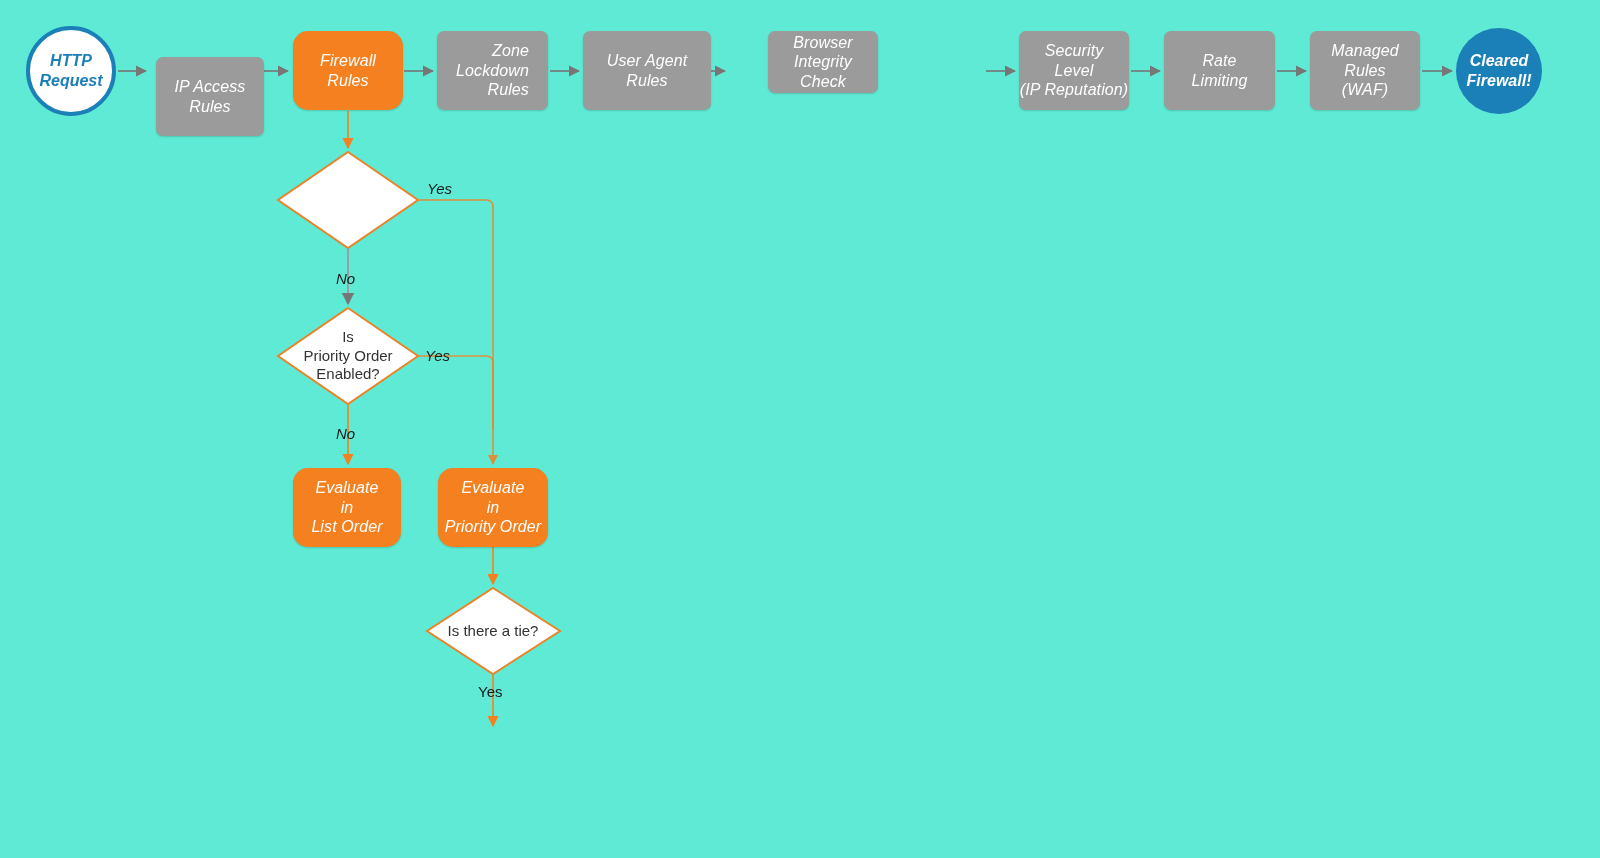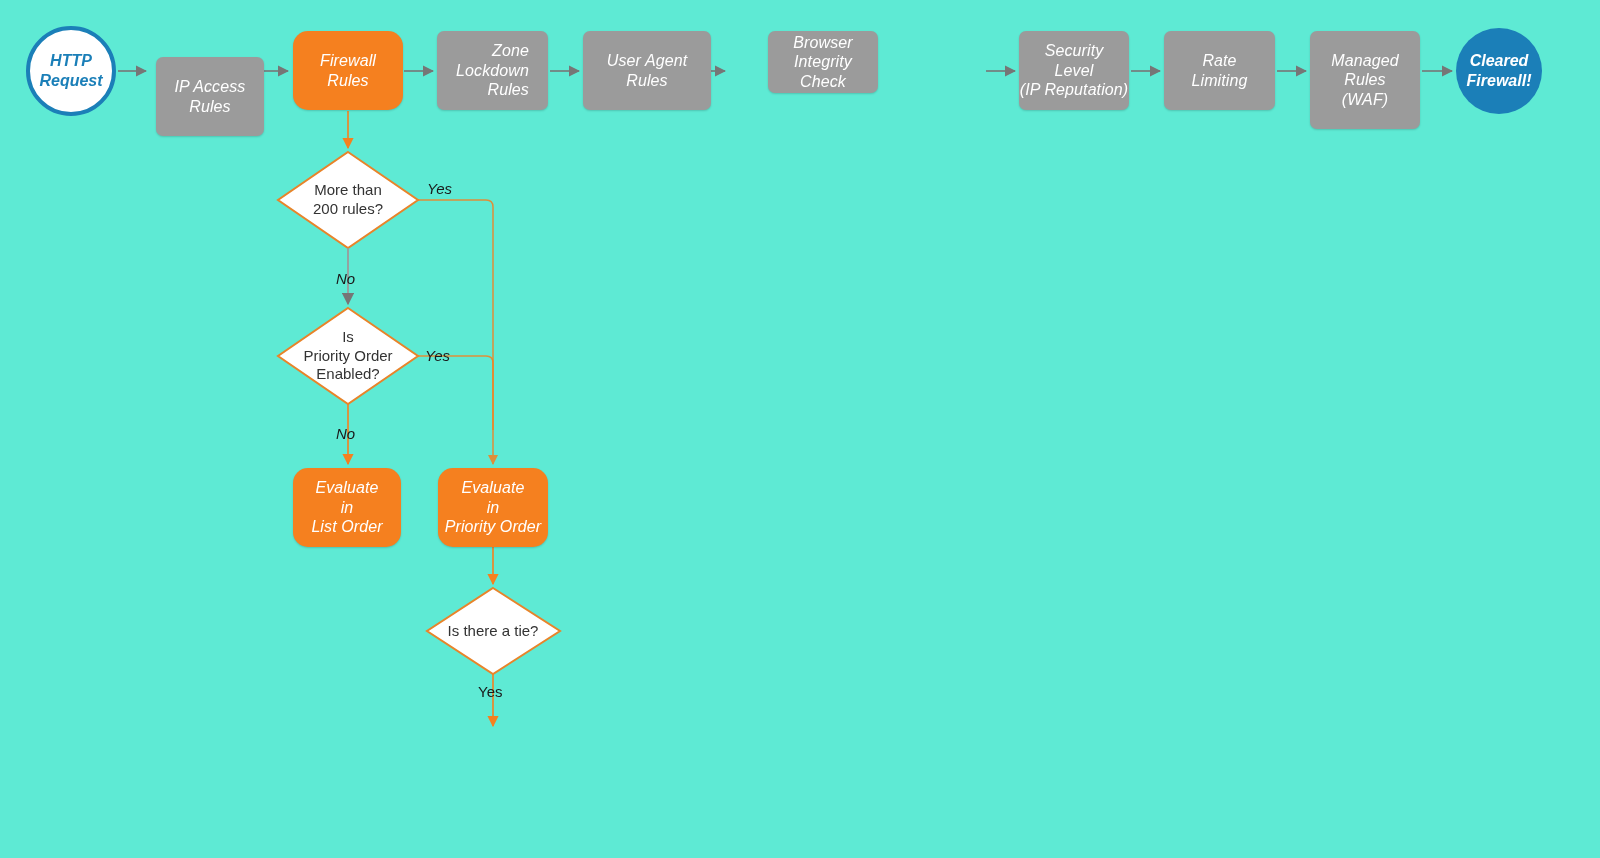--- a/index.html
+++ b/index.html
@@ -171,29 +171,27 @@
 Check</div>
 
 
   <div class="node proc" style="left:1019px; top:31px; width:110px; height:79px;">Security
 Level
 (IP Reputation)</div>
 
   <div class="node proc" style="left:1164px; top:31px; width:111px; height:79px;">Rate
 Limiting</div>
 
-  <div class="node proc" style="left:1310px; top:31px; width:110px; height:98px;">Managed
+  <div class="node proc" style="left:1310px; top:31px; width:110px; height:79px;">Managed
 Rules
 (WAF)</div>
 
   <div class="node end-circle" style="left:1456px; top:28px; width:86px; height:86px;">Cleared
 Firewall!</div>
 
-  <div class="decision-label" style="left:288px; top:170px; width:120px; height:60px;">More than
-200 rules?</div>
 
   <div class="decision-label" style="left:283px; top:322px; width:130px; height:68px;">Is
 Priority Order
 Enabled?</div>
 
   <div class="decision-label" style="left:431px; top:616px; width:124px; height:30px;">Is there a tie?</div>
 
   <div class="edge-label italic" style="left:427px; top:180px;">Yes</div>
 
   <div class="edge-label italic" style="left:336px; top:270px;">No</div>

